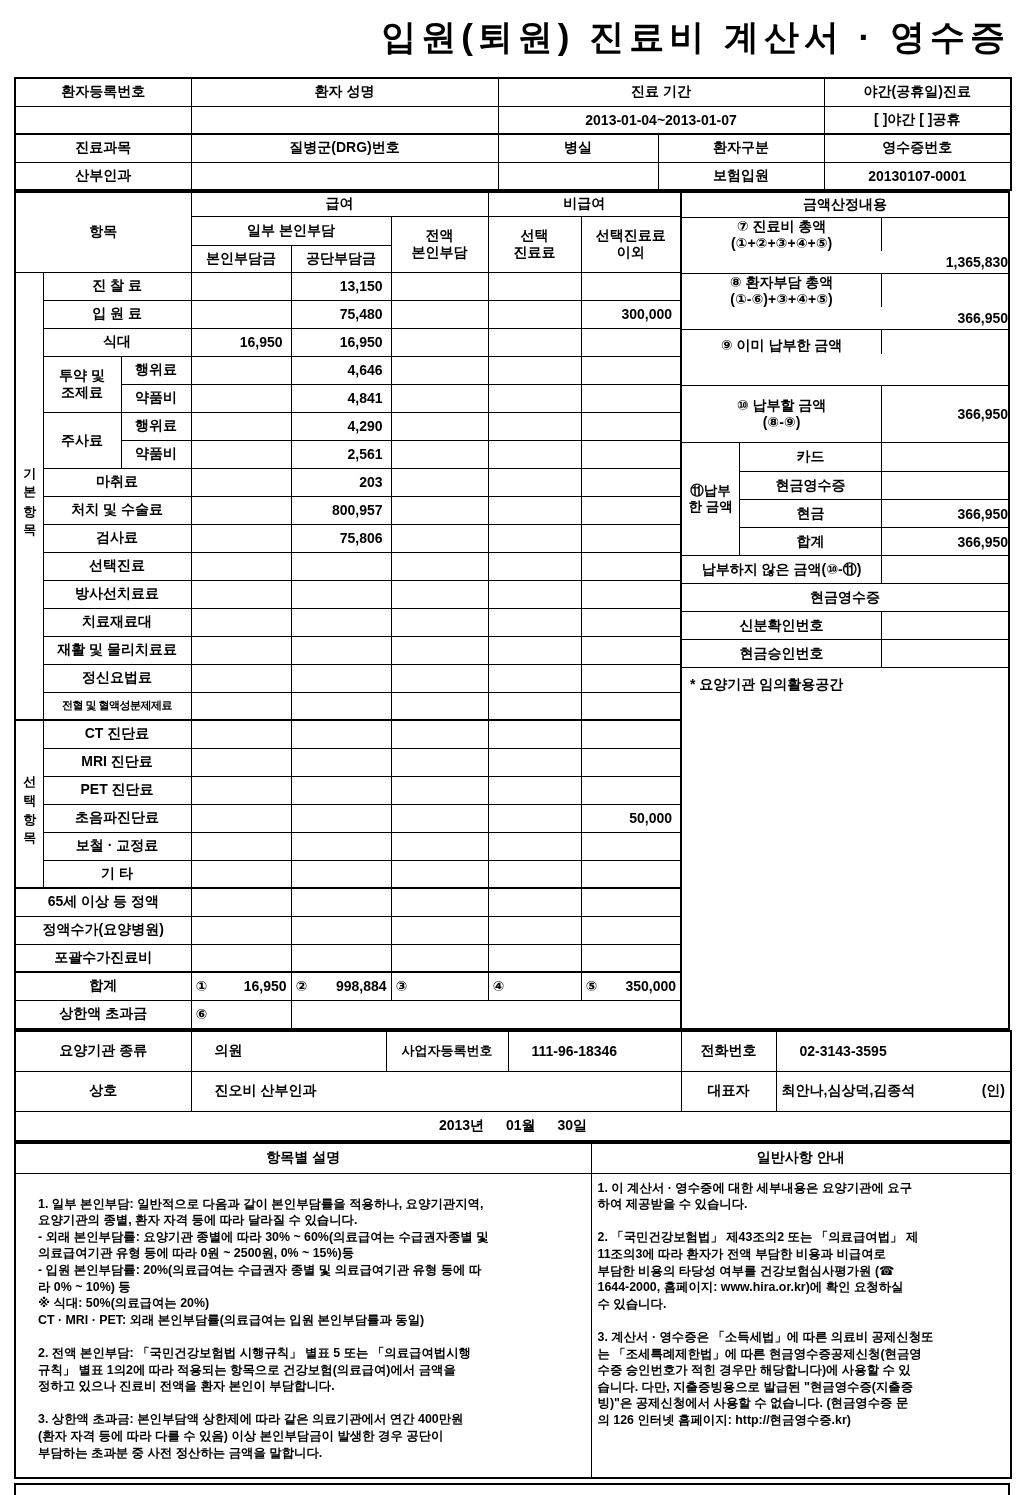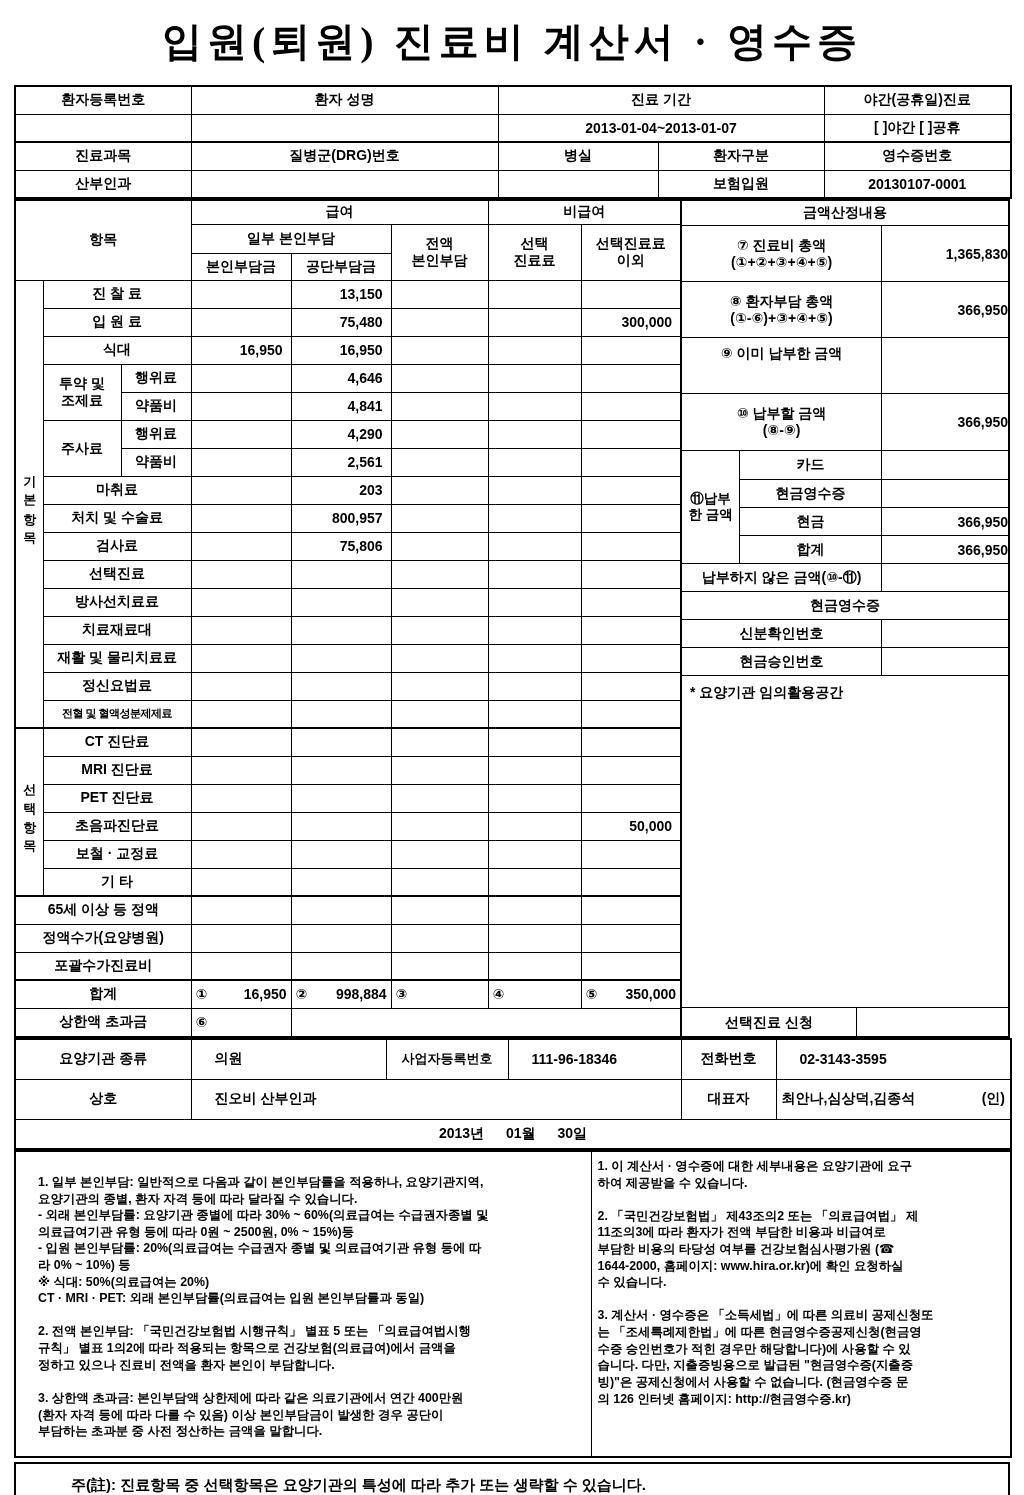--- a/index.html
+++ b/index.html
@@ -1,18 +1,18 @@
 <!DOCTYPE html>
 <html><head>
 <meta charset="utf-8">
 <style>
   html,body{margin:0;padding:0;background:#fff;color:#000;}
   body{width:1024px;height:1495px;font-family:"Liberation Sans","DejaVu Sans",sans-serif;}
   .page{padding:8px 14px 0 14px;}
-  .title{text-align:center;font-size:40px;font-weight:bold;letter-spacing:5px;margin:6px 0 16px 0;font-family:Liberation Serif, serif;}
+  .title{text-align:right;font-size:35px;font-weight:bold;letter-spacing:5px;margin:6px 0 16px 0;}
   table{border-collapse:collapse;table-layout:fixed;}
   .bx{border:2px solid #000;}
   td{border:1px solid #000;font-size:14px;font-weight:600;padding:0 5px;overflow:hidden;}
   .c{text-align:center;}
   .l{text-align:left;padding-left:23px;}
   .num{text-align:right;padding-right:8px;}
   .ml{white-space:pre-line;line-height:1.18;}
   .hdr{text-align:center;font-weight:bold;}
   .item{text-align:center;}
   .sm{font-size:11px;letter-spacing:-0.5px;}
@@ -22,21 +22,21 @@
   tr.bt2 td{border-top:2px solid #000;}
   .sumcell{padding:0 4px;}
   .sumflex{display:flex;justify-content:space-between;align-items:center;}
   .main-flex{display:flex;align-items:stretch;}
   .ltable{width:666px;}
   
   .rpanel{width:330px;box-sizing:border-box;border:2px solid #000;border-left:none;display:flex;flex-direction:column;}
   .rpanel *{box-sizing:border-box;}
   .rhdr{height:24px;display:flex;align-items:center;justify-content:center;font-weight:bold;font-size:14px;}
   .rrow{display:flex;border-top:1px solid #000;align-items:stretch;}
-  .h56{height:56px;} .h57{height:57px;} .h28r{height:28px;} .h29r{height:29px;}
+  .h56{height:56px;flex-direction:column;} .h57{height:57px;} .h28r{height:28px;} .h29r{height:29px;}
   .rlabel{width:200px;border-right:1px solid #000;display:flex;align-items:center;justify-content:center;text-align:center;font-weight:600;font-size:14px;line-height:1.18;}
   .top .rlabel{align-items:flex-start;padding-top:7px;}
   .rvalue{flex:1;display:flex;align-items:center;justify-content:flex-end;padding-right:0;font-weight:700;font-size:14px;}
   .rgroup{display:flex;border-top:1px solid #000;}
   .rgl{width:58px;border-right:1px solid #000;display:flex;align-items:center;justify-content:center;text-align:center;font-weight:600;font-size:13.5px;white-space:pre-line;line-height:1.2;}
   .rgr{flex:1;display:flex;flex-direction:column;}
   .rsub{display:flex;height:28px;border-top:1px solid #000;}
   .rsub:first-child{border-top:none;}
   .rsl{width:142px;border-right:1px solid #000;display:flex;align-items:center;justify-content:center;font-weight:600;font-size:14px;}
   .rhdr2{height:28px;border-top:1px solid #000;display:flex;align-items:center;justify-content:center;font-weight:600;font-size:14px;}
@@ -427,24 +427,20 @@
       <div class="rhdr2">현금영수증</div>
       <div class="rrow h28r">
         <div class="rlabel">신분확인번호</div>
         <div class="rvalue"></div>
       </div>
       <div class="rrow h28r">
         <div class="rlabel">현금승인번호</div>
         <div class="rvalue"></div>
       </div>
       <div class="rfree">* 요양기관 임의활용공간</div>
-      <div class="rrow h29r">
-        <div class="rlabel w175">선택진료 신청</div>
-        <div class="rvalue"></div>
-      </div>
     </div>
   </div>
 
   <table class="bx" style="width:996px">
     <colgroup>
         <col style="width:176px">
         <col style="width:195px">
         <col style="width:122px">
         <col style="width:173px">
         <col style="width:95px">
@@ -475,20 +471,24 @@
     </tr>
   </tbody>
     </table>
 
   <table class="bx" style="width:996px">
     <colgroup>
         <col style="width:576px">
         <col style="width:420px">
       </colgroup>
     <tbody>
+        <tr class="h30">
+      <td class="hdr">항목별 설명</td>
+      <td class="hdr">일반사항 안내</td>
+    </tr>
     <tr>
       <td class="vt" style="height:222px;padding:16px">
         <div class="desc-body">1. 일부 본인부담: 일반적으로 다음과 같이 본인부담률을 적용하나, 요양기관지역,
     요양기관의 종별, 환자 자격 등에 따라 달라질 수 있습니다.
  - 외래 본인부담률: 요양기관 종별에 따라 30% ~ 60%(의료급여는 수급권자종별 및
     의료급여기관 유형 등에 따라 0원 ~ 2500원, 0% ~ 15%)등
  - 입원 본인부담률: 20%(의료급여는 수급권자 종별 및 의료급여기관 유형 등에 따
     라 0% ~ 10%) 등
     ※ 식대: 50%(의료급여는 20%)
     CT · MRI · PET: 외래 본인부담률(의료급여는 입원 본인부담률과 동일)

